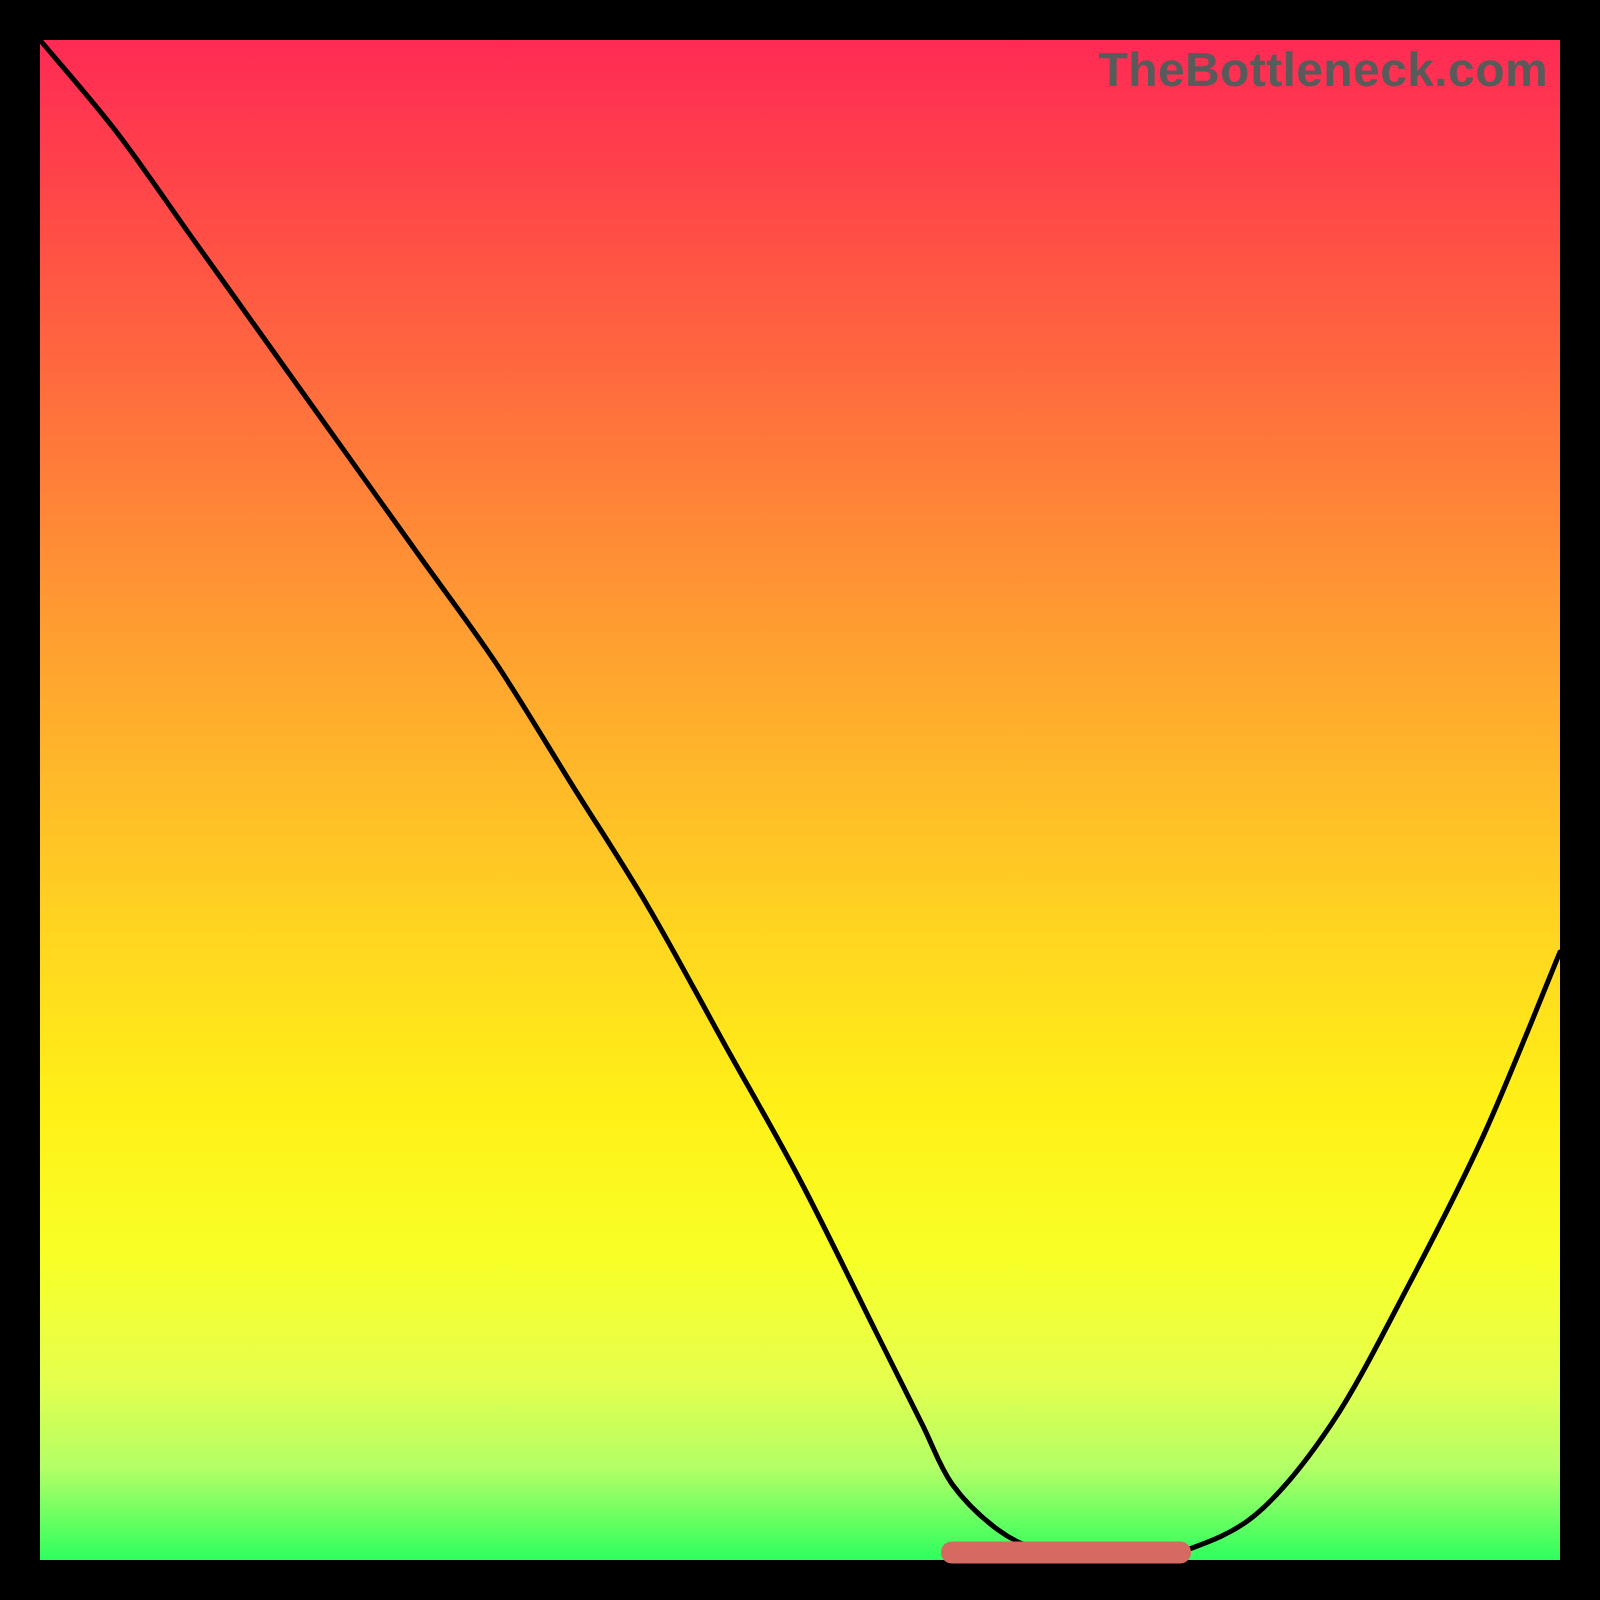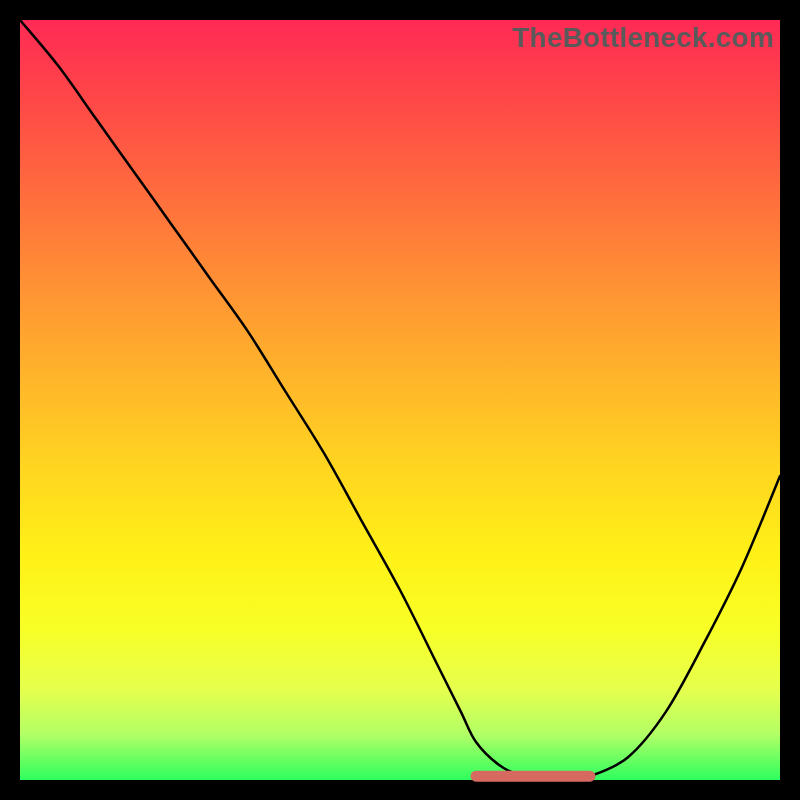--- a/index.html
+++ b/index.html
@@ -27,21 +27,21 @@
       #f8ff26 80%,
       #e6ff4d 88%,
       #b2ff66 94%,
       #2dff5e 100%);
   }
   .watermark {
     position: absolute;
     top: 2px;
     right: 6px;
     font-family: Arial, Helvetica, sans-serif;
-    font-size: 28px;
+    font-size: 24px;
     font-weight: 600;
     color: #5a5a5a;
     letter-spacing: 0.2px;
     user-select: none;
   }
   svg.curve {
     position: absolute;
     left: 0; top: 0;
     width: 760px; height: 760px;
     overflow: visible;

